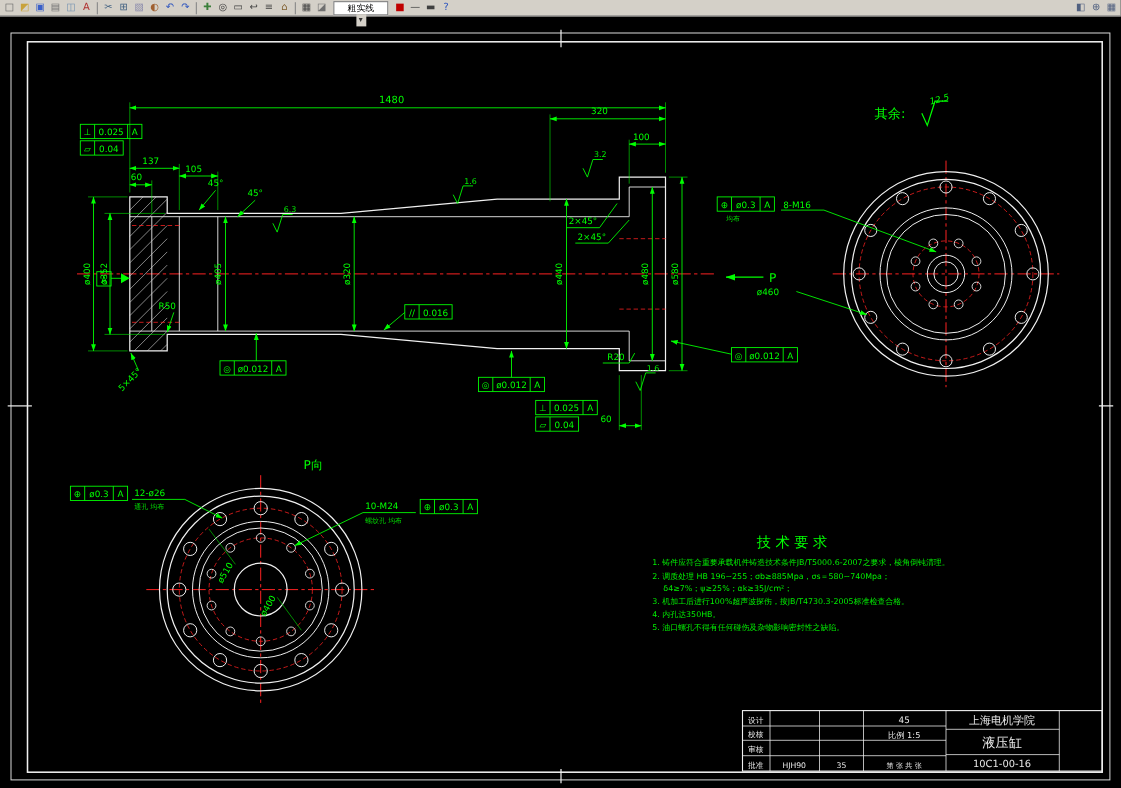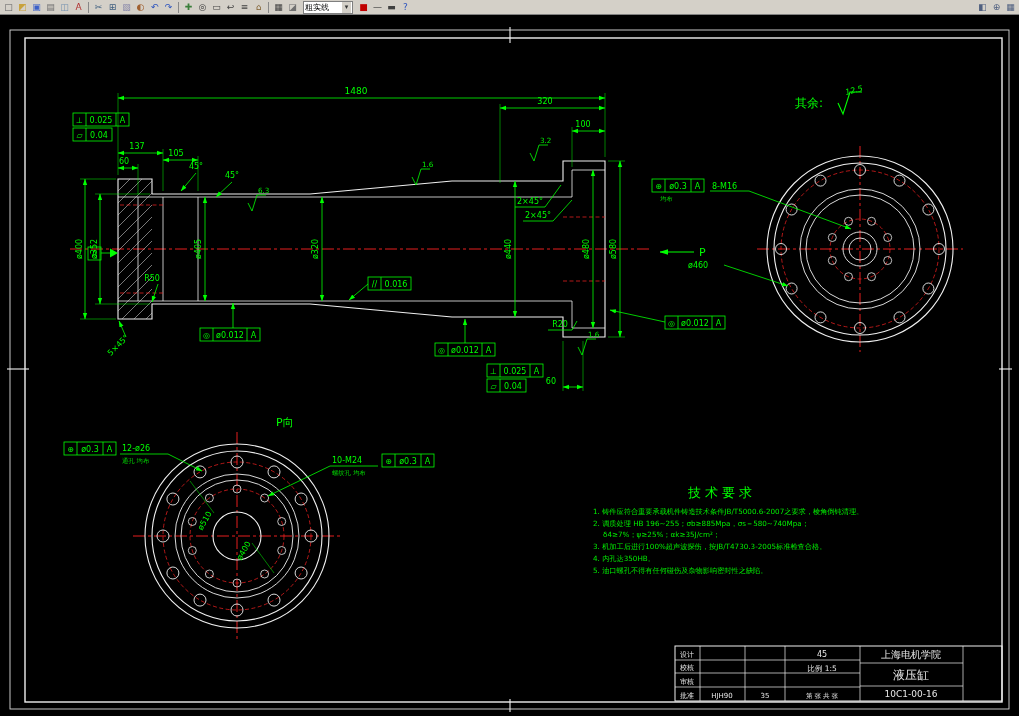--- a/index.html
+++ b/index.html
@@ -1,20 +1,20 @@
 <!DOCTYPE html>
 <html><head>
 <meta charset="utf-8">
 <style>
   html,body{margin:0;padding:0;background:#000;font-family:"DejaVu Sans",sans-serif;}
   .app{position:relative;width:1019px;height:716px;overflow:hidden;background:#000;}
   .tb{display:flex;align-items:center;height:14px;background:#d4d0c8;border-bottom:1px solid #808080;padding:0 2px;gap:1px;}
   .tbi{display:inline-block;width:13px;height:12px;font-size:9px;line-height:12px;text-align:center;cursor:default;background:#d4d0c8;}
   .tbsep{display:inline-block;width:1px;height:11px;background:#888;margin:0 2px;}
-  .tbc{display:inline-flex;align-items:center;height:11px;background:#fff;border:1px solid #7f7f7f;font-size:8px;padding:0 1px;margin:0 3px;min-width:46px;justify-content:space-between;color:#000;}
+  .tbc{display:inline-flex;align-items:center;height:11px;background:#fff;border:1px solid #7f7f7f;font-size:8px;padding:0 1px;margin:0 3px;min-width:46px;justify-content:space-between;color:#000;flex-direction:column;}
   .tbc .arr{font-size:7px;color:#333;background:#d4d0c8;width:9px;text-align:center;height:11px;line-height:11px;}
   .rgrp{margin-left:auto;display:flex;gap:1px;}
   svg text{font-family:"DejaVu Sans",sans-serif;}
   .g{fill:#00ff00;font-size:9px;}
   .g8{fill:#00ff00;font-size:8px;}
   .g7{fill:#00ee00;font-size:7.2px;}
   .g6{fill:#00dd00;font-size:6.3px;}
   .gi{fill:#00ff00;font-size:8px;font-style:italic;}
   .w{fill:#e8e8e8;}
   .sw{stroke:#f0f0f0;stroke-width:1.1;fill:none;}

